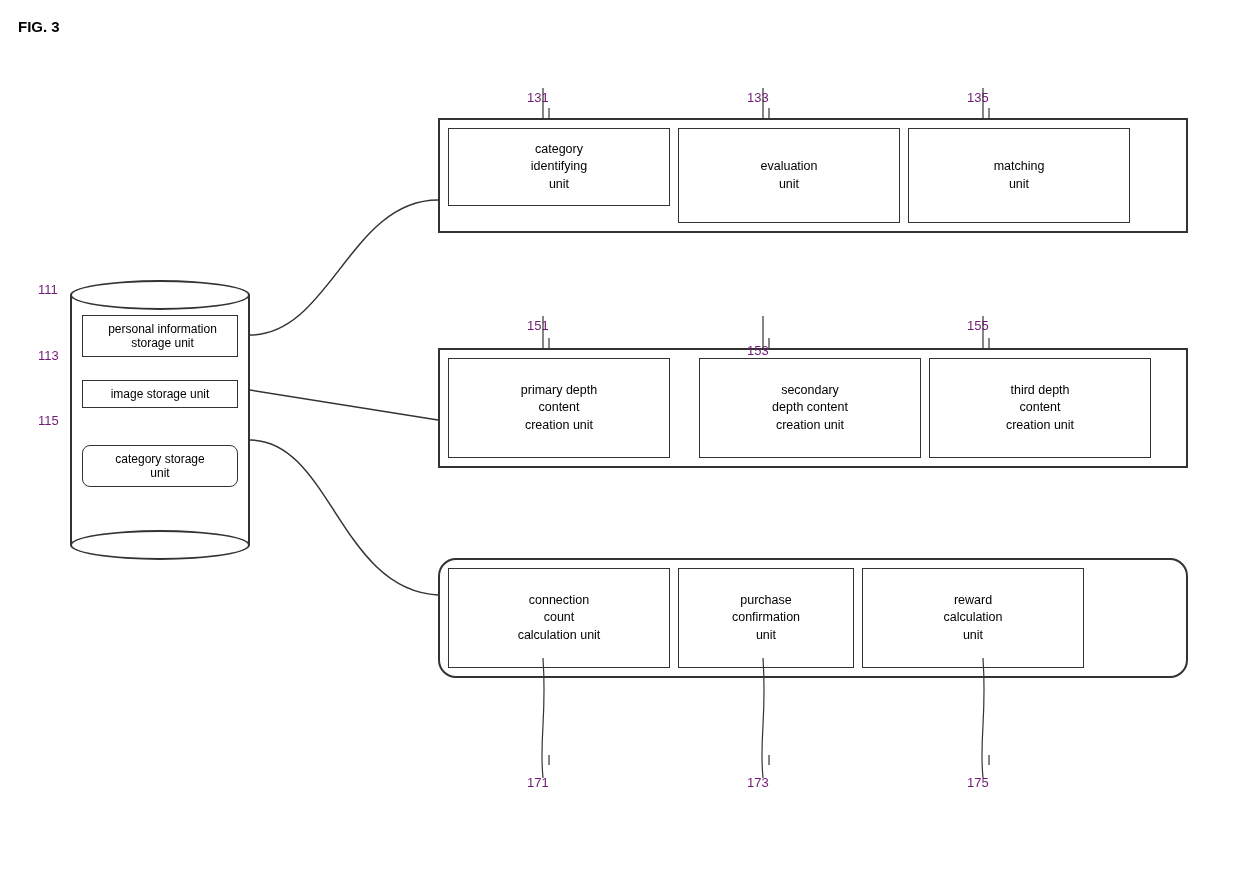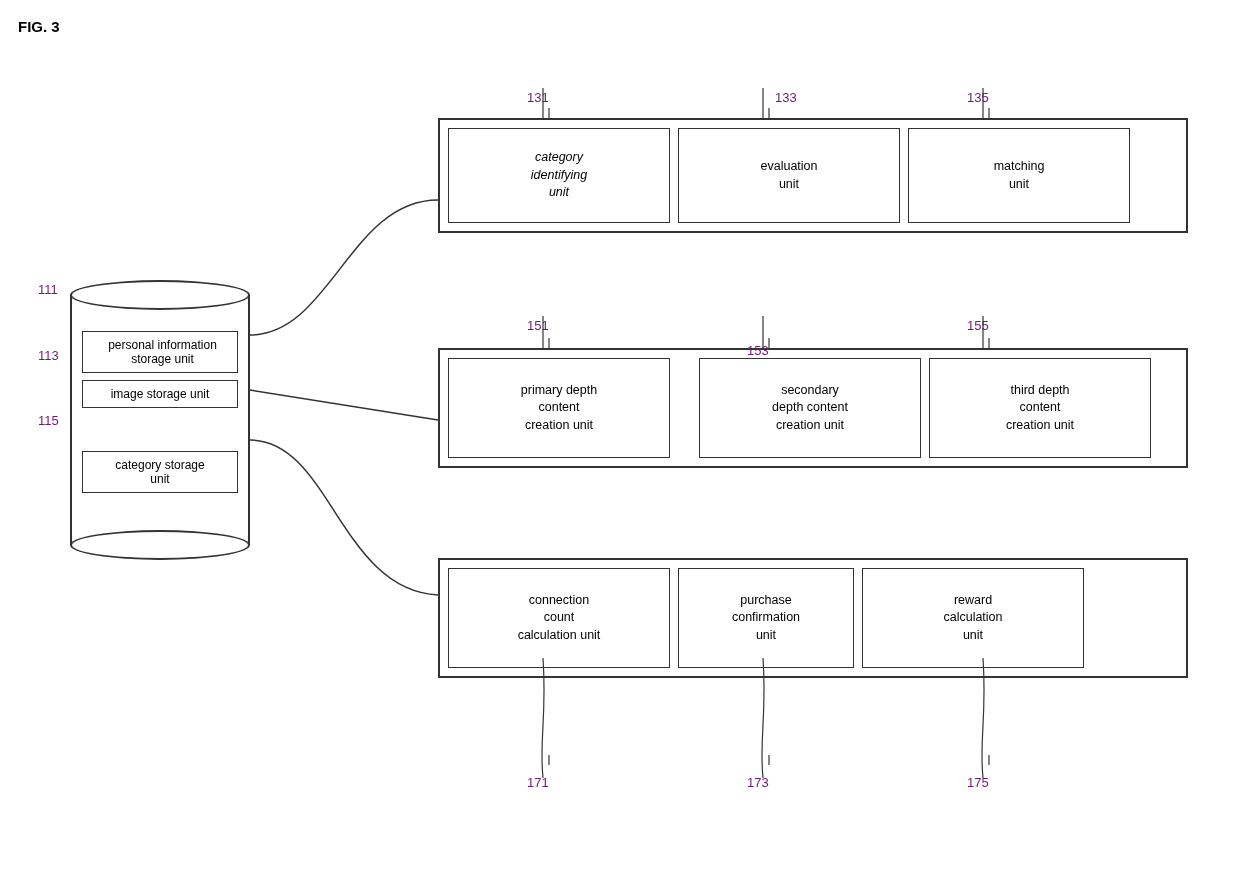--- a/index.html
+++ b/index.html
@@ -63,23 +63,23 @@
     .db-inner-box {
       position: absolute;
       left: 10px;
       right: 10px;
       border: 1.5px solid #333;
       padding: 6px 8px;
       text-align: center;
       background: #fff;
       font-size: 12px;
     }
-    .db-box-1 { top: 36px; padding-left: 13px; }
+    .db-box-1 { top: 20px; padding-left: 13px; }
     .db-box-2 { top: 85px; }
-    .db-box-3 { top: 156px; }
+    .db-box-3 { top: 150px; border-radius: 8px; }
     
     .right-section {
       position: absolute;
     }
     .section-outer {
       border: 2px solid #333;
       background: #fff;
       display: flex;
       flex-direction: row;
       gap: 0;
@@ -164,27 +164,27 @@
     </div>
     <div class="db-ellipse-bottom"></div>
   </div>
 </div>
 
 <div class="num-label" style="left:38px; top:282px;">111</div>
 <div class="num-label" style="left:38px; top:348px;">113</div>
 <div class="num-label" style="left:38px; top:413px;">115</div>
 
 <div class="right-section section-outer" style="top:118px; left:438px; width:750px;">
-  <div class="unit-box" style="width:222px; height:95px;font-style:italic;">category<br>identifying<br>unit</div>
+  <div class="unit-box" style="width:222px; height:78px;">category<br>identifying<br>unit</div>
   <div class="unit-box" style="width:222px; height:95px;">evaluation<br>unit</div>
   <div class="unit-box" style="width:222px; height:95px;">matching<br>unit</div>
 </div>
 
 <div class="num-label" style="left:527px; top:90px;">131</div>
-<div class="num-label" style="left:747px; top:90px;margin-left:28px;">133</div>
+<div class="num-label" style="left:747px; top:90px;">133</div>
 <div class="num-label" style="left:967px; top:90px;">135</div>
 
 <svg style="position:absolute; top:88px; left:527px; width:40px; height:32px;">
   <path d="M 16 0 C 16 15 16 20 16 32" fill="none" stroke="#333" stroke-width="1.2"></path>
 </svg>
 <svg style="position:absolute; top:88px; left:747px; width:40px; height:32px;">
   <path d="M 16 0 C 16 15 16 20 16 32" fill="none" stroke="#333" stroke-width="1.2"></path>
 </svg>
 <svg style="position:absolute; top:88px; left:967px; width:40px; height:32px;">
   <path d="M 16 0 C 16 15 16 20 16 32" fill="none" stroke="#333" stroke-width="1.2"></path>
@@ -202,21 +202,21 @@
 <svg style="position:absolute; top:316px; left:527px; width:40px; height:34px;">
   <path d="M 16 0 C 16 15 16 20 16 34" fill="none" stroke="#333" stroke-width="1.2"></path>
 </svg>
 <svg style="position:absolute; top:316px; left:747px; width:40px; height:34px;">
   <path d="M 16 0 C 16 15 16 20 16 34" fill="none" stroke="#333" stroke-width="1.2"></path>
 </svg>
 <svg style="position:absolute; top:316px; left:967px; width:40px; height:34px;">
   <path d="M 16 0 C 16 15 16 20 16 34" fill="none" stroke="#333" stroke-width="1.2"></path>
 </svg>
 
-<div class="right-section section-outer" style="top:558px; left:438px; width:750px;">
+<div class="right-section section-outer" style="top:558px; left:438px; width:750px;border-radius:18px;">
   <div class="unit-box" style="width:222px; height:100px;">connection<br>count<br>calculation unit</div>
   <div class="unit-box" style="width:176px; height:100px;">purchase<br>confirmation<br>unit</div>
   <div class="unit-box" style="width:222px; height:100px;">reward<br>calculation<br>unit</div>
 </div>
 
 <div class="num-label" style="left:527px; top:528px;"></div>
 <div class="num-label" style="left:747px; top:528px;"></div>
 <div class="num-label" style="left:967px; top:528px;"></div>
 
 <div class="num-label" style="left:527px; top:775px;">171</div>

